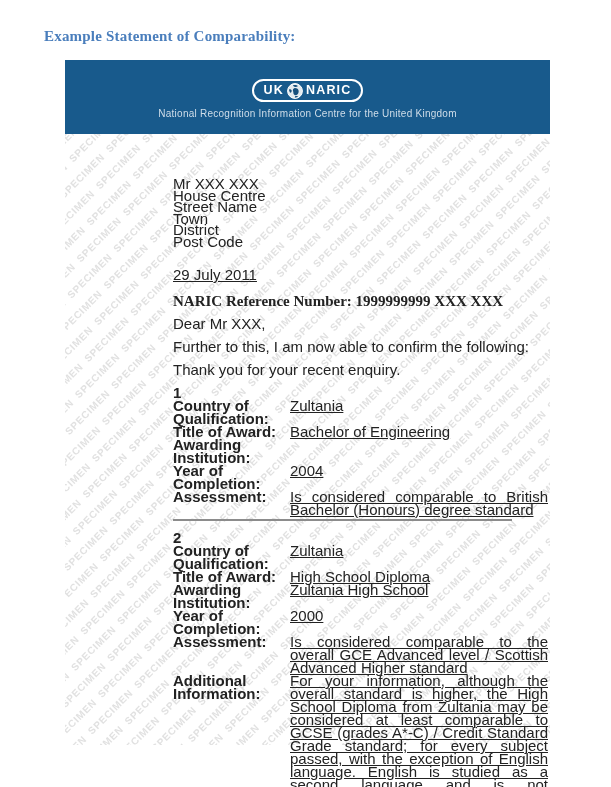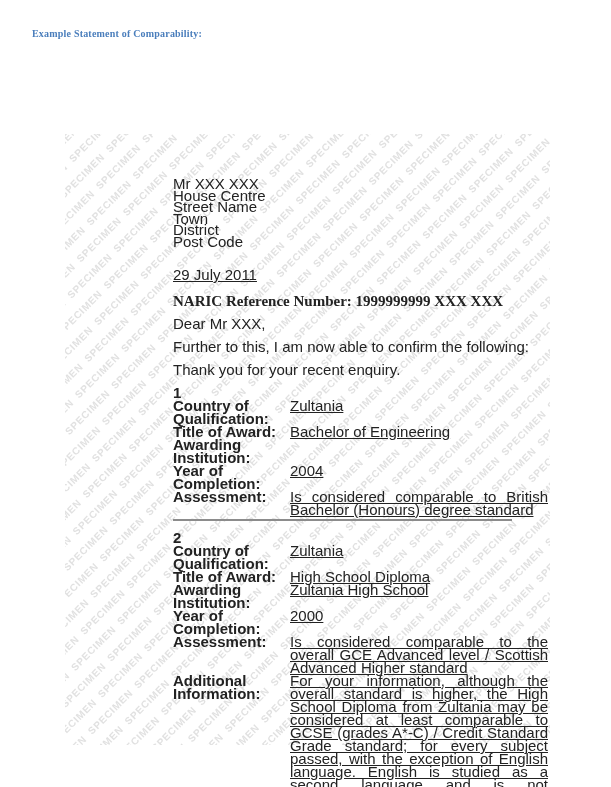--- a/index.html
+++ b/index.html
@@ -6,26 +6,26 @@
   .canvas {
     position: relative;
     width: 611px;
     height: 787px;
     background: #fff;
     overflow: hidden;
     font-family: "Liberation Sans", sans-serif;
   }
   .doc-title {
     position: absolute;
-    left: 32px;
+    left: 44px;
     top: 28px;
     margin: 0;
     font-family: "Liberation Serif", serif;
     font-weight: bold;
-    font-size: 10px;
+    font-size: 15px;
     color: var(--title-blue, #4a7ebc);
     letter-spacing: 0.2px;
   }
   .page {
     position: absolute;
     left: 65px;
     top: 60px;
     width: 485px;
     height: 685px;
     background: #fff;
@@ -118,20 +118,35 @@
 </style>
 </head>
 <body>
 
 <div class="canvas">
 
   <h1 class="doc-title">Example Statement of Comparability:</h1>
 
   <div class="page">
 
+    <div class="letterhead">
+      <div class="logo">
+        <span>UK</span>
+        <svg class="globe" viewBox="0 0 16 16" xmlns="http://www.w3.org/2000/svg">
+          <circle cx="8" cy="8" r="7.4" fill="#e3eaef"></circle>
+          <path d="M6 2.2 C8 1.6 10 2 11 3 C10 4 8.6 4.2 7.5 3.8 C6.6 3.4 6 2.8 6 2.2 Z" fill="#17507c"></path>
+          <path d="M7.2 5.2 C9 4.8 10.6 5.6 11.4 7 C12 8.4 11.6 10.2 10.4 11.6 C9.2 12.6 7.6 12.4 6.8 11.2 C6.2 10.2 6.4 9 6 8 C5.6 6.8 6.2 5.6 7.2 5.2 Z" fill="#17507c"></path>
+          <path d="M2 6.5 C3 6 4.2 6.2 4.6 7.2 C5 8.2 4.4 9.4 3.4 9.8 C2.6 9 2.1 7.8 2 6.5 Z" fill="#17507c"></path>
+          <path d="M8.5 13 C9.6 12.8 10.8 13 11.3 13.7 C10.3 14.4 9 14.8 7.8 14.7 C7.9 14 8 13.2 8.5 13 Z" fill="#17507c"></path>
+          <circle cx="8" cy="8" r="7.4" fill="none" stroke="#ffffff" stroke-width="1"></circle>
+        </svg>
+        <span>NARIC</span>
+      </div>
+      <div class="tagline">National Recognition Information Centre for the United Kingdom</div>
+    </div>
 
     <div class="watermark" aria-hidden="true">
       <div class="wm-inner" id="wm-inner">
           <div>SPECIMEN SPECIMEN SPECIMEN SPECIMEN SPECIMEN SPECIMEN SPECIMEN SPECIMEN SPECIMEN SPECIMEN SPECIMEN SPECIMEN SPECIMEN SPECIMEN SPECIMEN SPECIMEN SPECIMEN SPECIMEN SPECIMEN SPECIMEN SPECIMEN SPECIMEN SPECIMEN SPECIMEN SPECIMEN SPECIMEN SPECIMEN SPECIMEN </div>
           <div style="margin-left: -33px;">SPECIMEN SPECIMEN SPECIMEN SPECIMEN SPECIMEN SPECIMEN SPECIMEN SPECIMEN SPECIMEN SPECIMEN SPECIMEN SPECIMEN SPECIMEN SPECIMEN SPECIMEN SPECIMEN SPECIMEN SPECIMEN SPECIMEN SPECIMEN SPECIMEN SPECIMEN SPECIMEN SPECIMEN SPECIMEN SPECIMEN SPECIMEN SPECIMEN </div>
           <div>SPECIMEN SPECIMEN SPECIMEN SPECIMEN SPECIMEN SPECIMEN SPECIMEN SPECIMEN SPECIMEN SPECIMEN SPECIMEN SPECIMEN SPECIMEN SPECIMEN SPECIMEN SPECIMEN SPECIMEN SPECIMEN SPECIMEN SPECIMEN SPECIMEN SPECIMEN SPECIMEN SPECIMEN SPECIMEN SPECIMEN SPECIMEN SPECIMEN </div>
           <div style="margin-left: -33px;">SPECIMEN SPECIMEN SPECIMEN SPECIMEN SPECIMEN SPECIMEN SPECIMEN SPECIMEN SPECIMEN SPECIMEN SPECIMEN SPECIMEN SPECIMEN SPECIMEN SPECIMEN SPECIMEN SPECIMEN SPECIMEN SPECIMEN SPECIMEN SPECIMEN SPECIMEN SPECIMEN SPECIMEN SPECIMEN SPECIMEN SPECIMEN SPECIMEN </div>
           <div>SPECIMEN SPECIMEN SPECIMEN SPECIMEN SPECIMEN SPECIMEN SPECIMEN SPECIMEN SPECIMEN SPECIMEN SPECIMEN SPECIMEN SPECIMEN SPECIMEN SPECIMEN SPECIMEN SPECIMEN SPECIMEN SPECIMEN SPECIMEN SPECIMEN SPECIMEN SPECIMEN SPECIMEN SPECIMEN SPECIMEN SPECIMEN SPECIMEN </div>
           <div style="margin-left: -33px;">SPECIMEN SPECIMEN SPECIMEN SPECIMEN SPECIMEN SPECIMEN SPECIMEN SPECIMEN SPECIMEN SPECIMEN SPECIMEN SPECIMEN SPECIMEN SPECIMEN SPECIMEN SPECIMEN SPECIMEN SPECIMEN SPECIMEN SPECIMEN SPECIMEN SPECIMEN SPECIMEN SPECIMEN SPECIMEN SPECIMEN SPECIMEN SPECIMEN </div>
           <div>SPECIMEN SPECIMEN SPECIMEN SPECIMEN SPECIMEN SPECIMEN SPECIMEN SPECIMEN SPECIMEN SPECIMEN SPECIMEN SPECIMEN SPECIMEN SPECIMEN SPECIMEN SPECIMEN SPECIMEN SPECIMEN SPECIMEN SPECIMEN SPECIMEN SPECIMEN SPECIMEN SPECIMEN SPECIMEN SPECIMEN SPECIMEN SPECIMEN </div>

